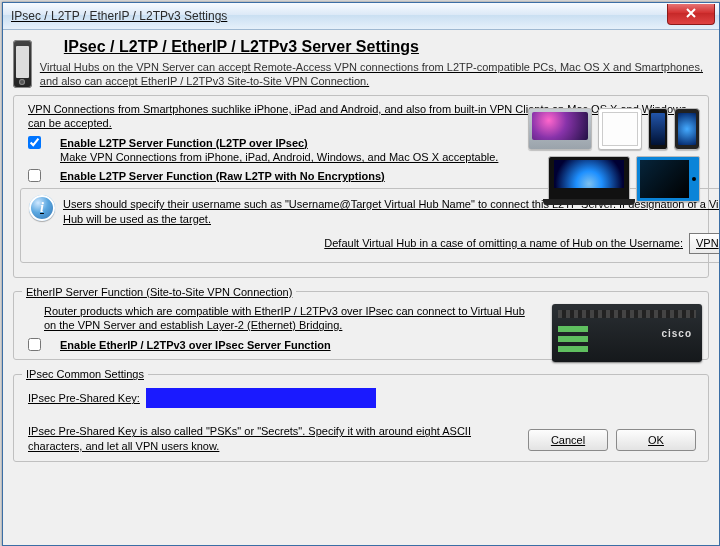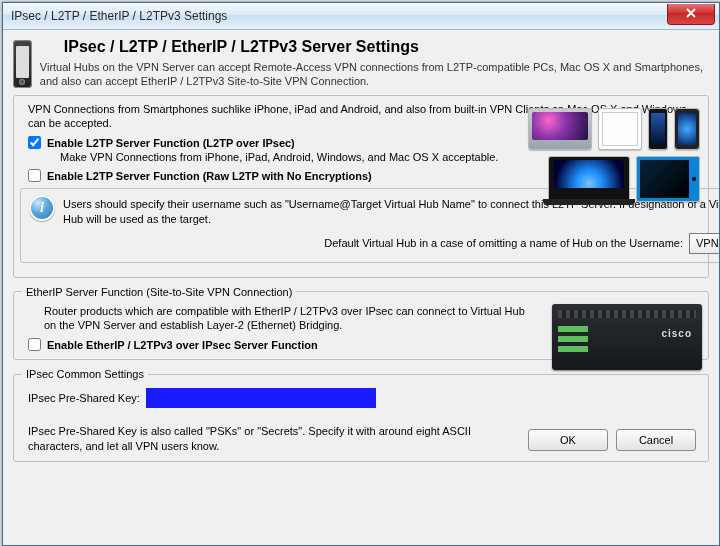--- a/index.html
+++ b/index.html
@@ -14,20 +14,21 @@
     width: 716px;
     height: 542px;
     margin: 2px;
     background: #f0f0f0;
     border: 1px solid #3b6ea5;
     box-shadow: 0 0 2px rgba(0,0,0,0.4);
     display: flex;
     flex-direction: column;
     position: relative;
     overflow: hidden;
+    text-decoration: underline;
   }
   .titlebar {
     height: 26px;
     background: linear-gradient(to bottom, #f7fbff 0%, #dce9f7 45%, #c9dff2 46%, #e6f0fa 100%);
     border-bottom: 1px solid #9fb8d1;
     display: flex;
     align-items: center;
     position: relative;
   }
   .titlebar .title-text {
@@ -106,20 +107,21 @@
   }
   fieldset.group > legend {
     padding: 0 4px;
     color: #000;
     font-size: 11px;
   }
   .checkbox-row {
     display: flex;
     align-items: center;
     margin: 4px 0 2px 6px;
+    gap: 13px;
   }
   .checkbox-row input[type="checkbox"] {
     margin: 0 6px 0 0;
     width: 13px;
     height: 13px;
   }
   .cb-label {
     font-weight: bold;
   }
   .indent-desc {
@@ -210,21 +212,21 @@
     padding: 0 3px 0 6px;
     box-sizing:border-box;
     cursor:pointer;
   }
   
   .etherip-wrap { position:relative; }
   .etherip-desc { margin:0 160px 4px 22px; line-height:1.3;}
   .router-img {
     position:absolute;
     right:6px; top:6px;
-    width:150px; height:66px;
+    width:150px; height:58px;
     background:linear-gradient(#2a2f33,#15181b);
     border-radius:3px;
     box-shadow:0 1px 2px rgba(0,0,0,0.5);
     overflow:hidden;
   }
   .router-img::before{content:"";position:absolute;top:6px;left:6px;right:6px;height:8px;background:repeating-linear-gradient(to right,#444 0 4px,#222 4px 8px);}
   .router-img::after{content:"";position:absolute;top:22px;left:6px;width:30px;height:6px;background:#5fbf5f;box-shadow:0 10px 0 #5fbf5f,0 20px 0 #5fbf5f;}
   .router-brand{position:absolute;top:24px;right:10px;color:#ddd;font-size:10px;letter-spacing:1px;font-weight:bold;}
   .eth-row {
     display:flex;
@@ -368,20 +370,20 @@
       <legend>IPsec Common Settings</legend>
       <div style="display:flex;align-items:flex-end;gap:12px">
         <div style="flex:1">
           <div class="psk-row">
             <span>IPsec Pre-Shared Key:</span>
             <input type="password" class="psk-input" value="" style="">
           </div>
           <div class="psk-below">IPsec Pre-Shared Key is also called "PSKs" or "Secrets". Specify it with around eight ASCII characters, and let all VPN users know.</div>
         </div>
         <div class="footer" style="align-self:flex-end;padding-bottom:2px">
+          <button class="win-btn">Cancel</button>
           <button class="win-btn">OK</button>
-          <button class="win-btn">Cancel</button>
         </div>
       </div>
     </fieldset>
 
   </div>
 </div>
 
 </body></html>

